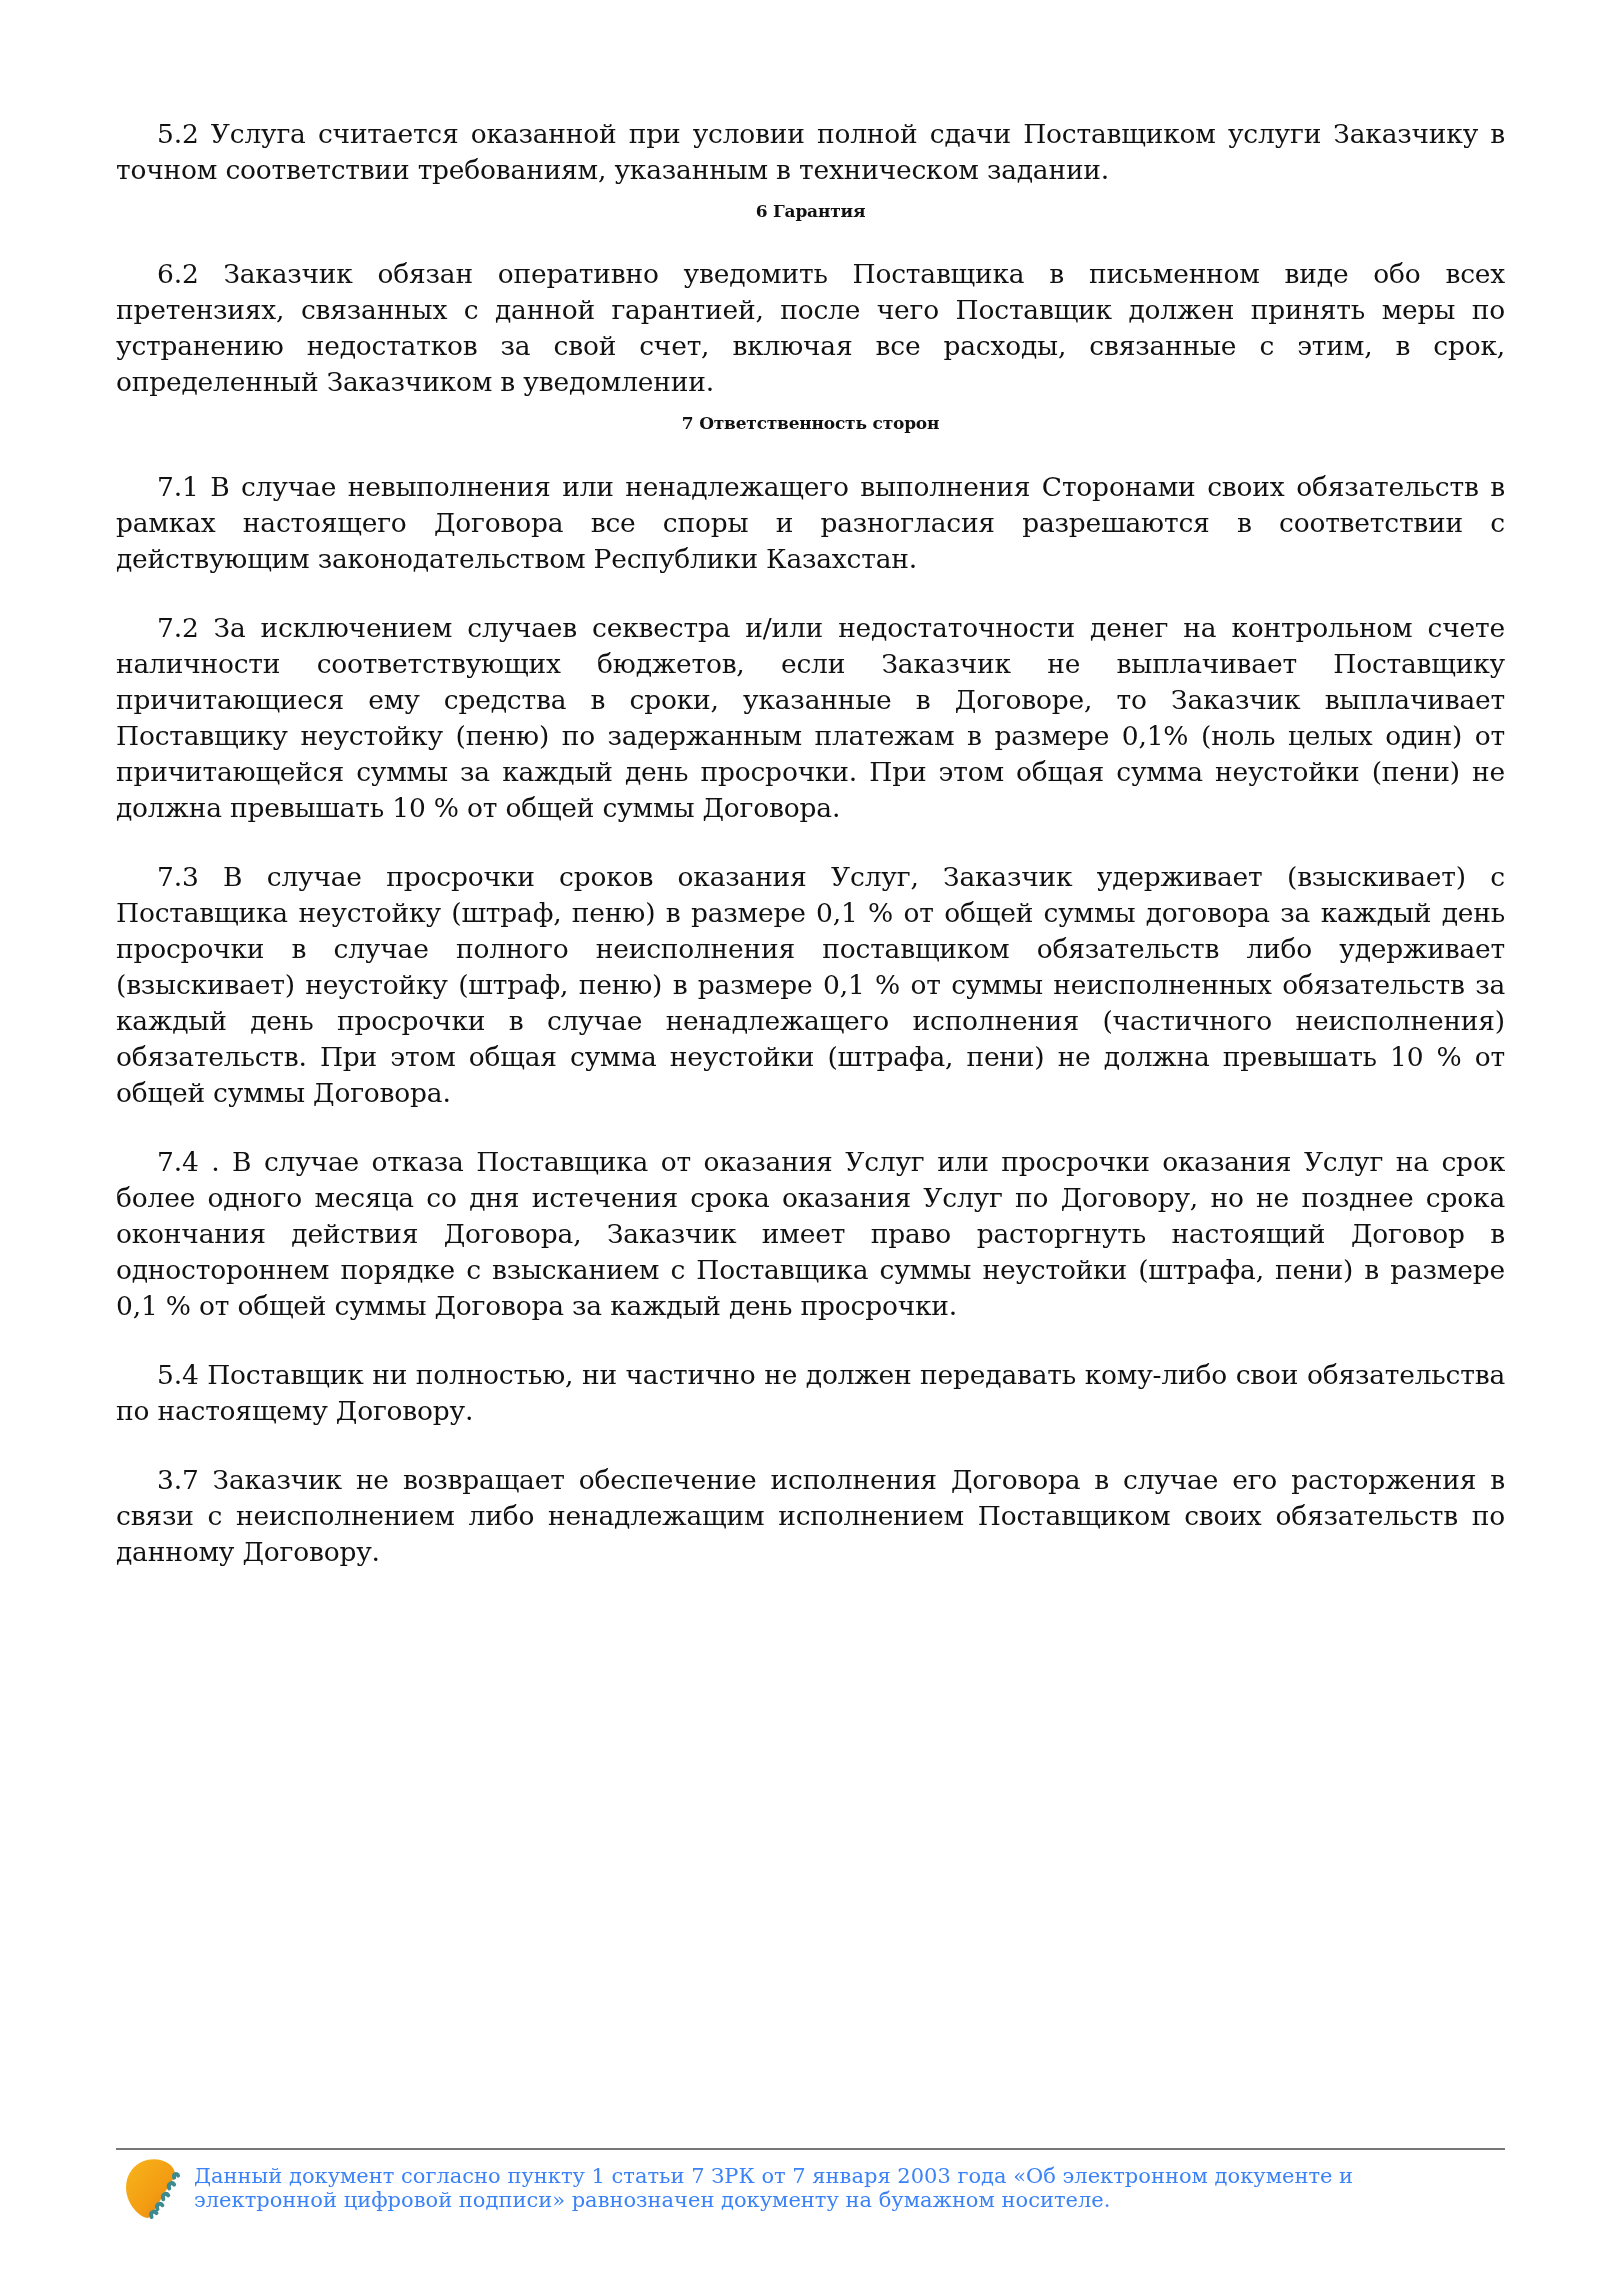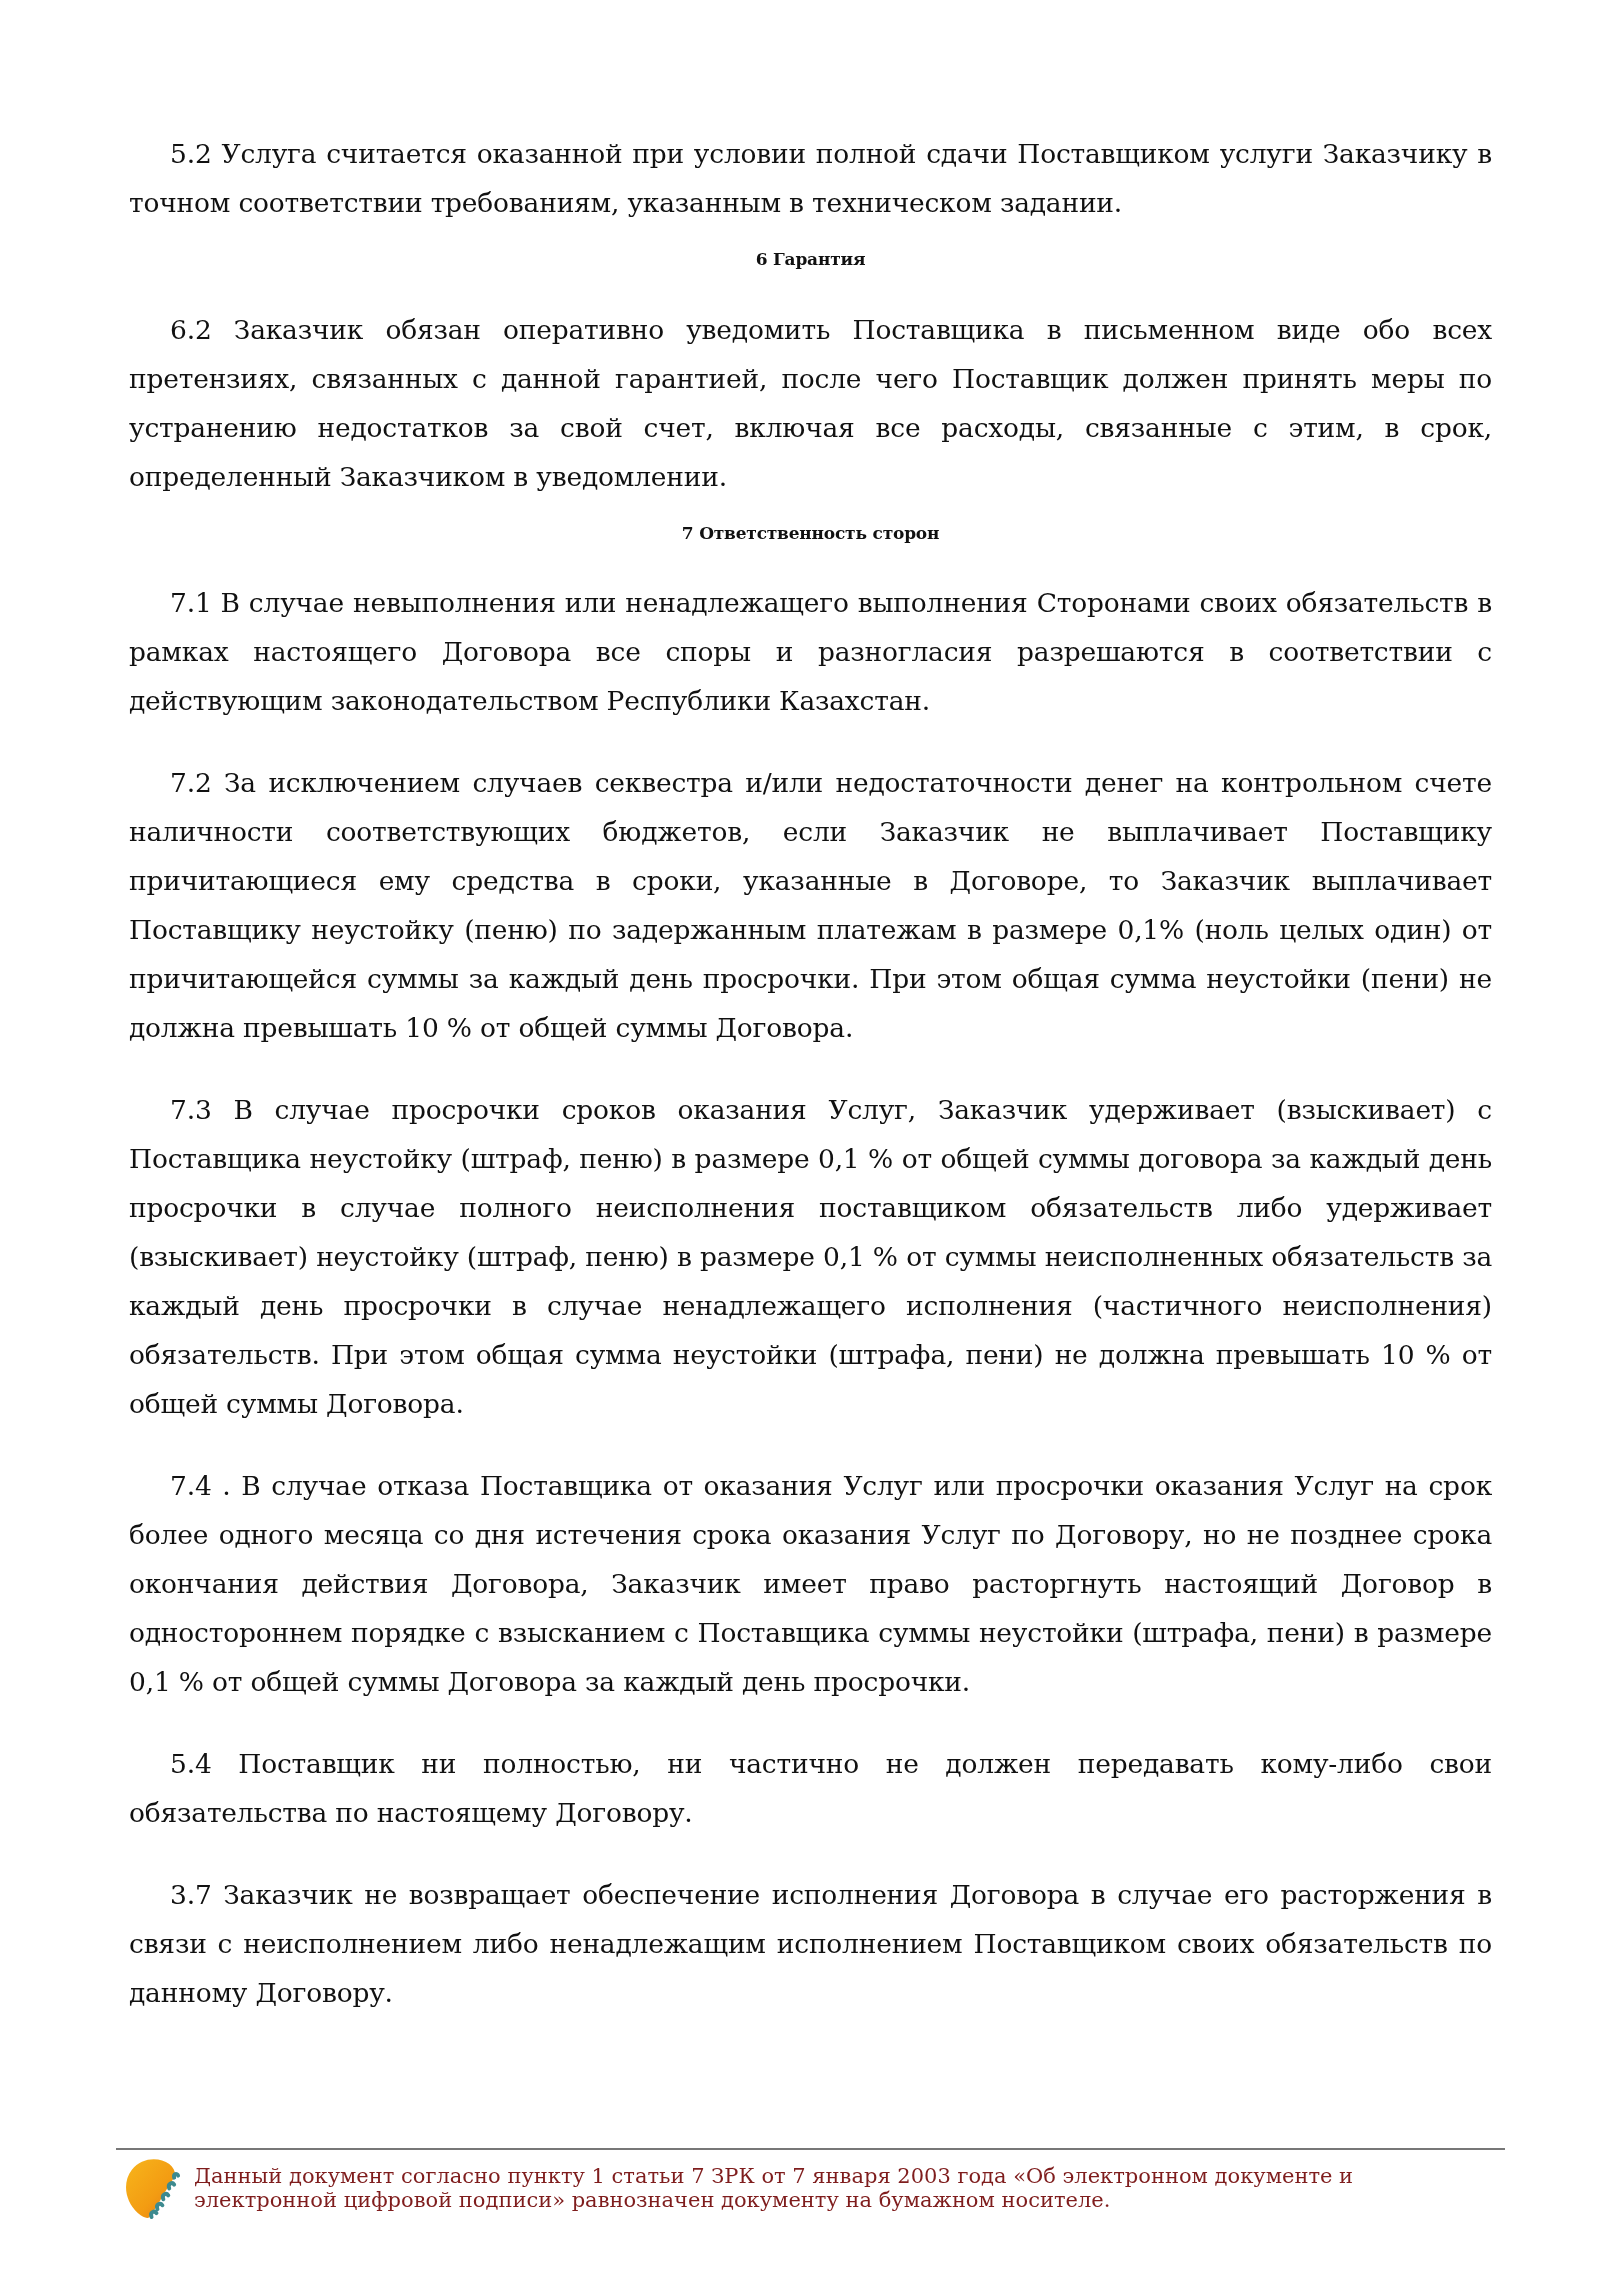--- a/index.html
+++ b/index.html
@@ -15,23 +15,23 @@
       color: #111111;
       font-family: "DejaVu Serif", serif;
     }
     .page {
       position: absolute;
       left: 116px;
       top: 116px;
       width: 1389px;
     }
     .para {
-      margin: 13px;
+      margin: 0;
       font-size: 26.5px;
-      line-height: 49px;
+      line-height: 36px;
       text-align: justify;
       text-indent: 41px;
       letter-spacing: -0.2px;
     }
     .para + .para { margin-top: 33px; }
     .heading {
       margin: 9.8px 0 0 0;
       font-size: 17px;
       line-height: 39px;
       font-weight: bold;
@@ -63,21 +63,21 @@
       width: 61px;
       height: 63px;
     }
     .footer-text {
       position: absolute;
       left: 78px;
       top: 13.7px;
       width: 1294px;
       font-size: 21px;
       line-height: 24.5px;
-      color: #7f1d1d;
+      color: #3b82f6;
     }
   </style>
 </head>
 <body>
 
 <div class="page">
   <p class="para">5.2 Услуга считается оказанной при условии полной сдачи Поставщиком услуги Заказчику в точном соответствии требованиям, указанным в техническом задании.</p>
   <h2 class="heading">6 Гарантия</h2>
   <p class="para">6.2 Заказчик обязан оперативно уведомить Поставщика в письменном виде обо всех претензиях, связанных с данной гарантией, после чего Поставщик должен принять меры по устранению недостатков за свой счет, включая все расходы, связанные с этим, в срок, определенный Заказчиком в уведомлении.</p>
   <h2 class="heading">7 Ответственность сторон</h2>

